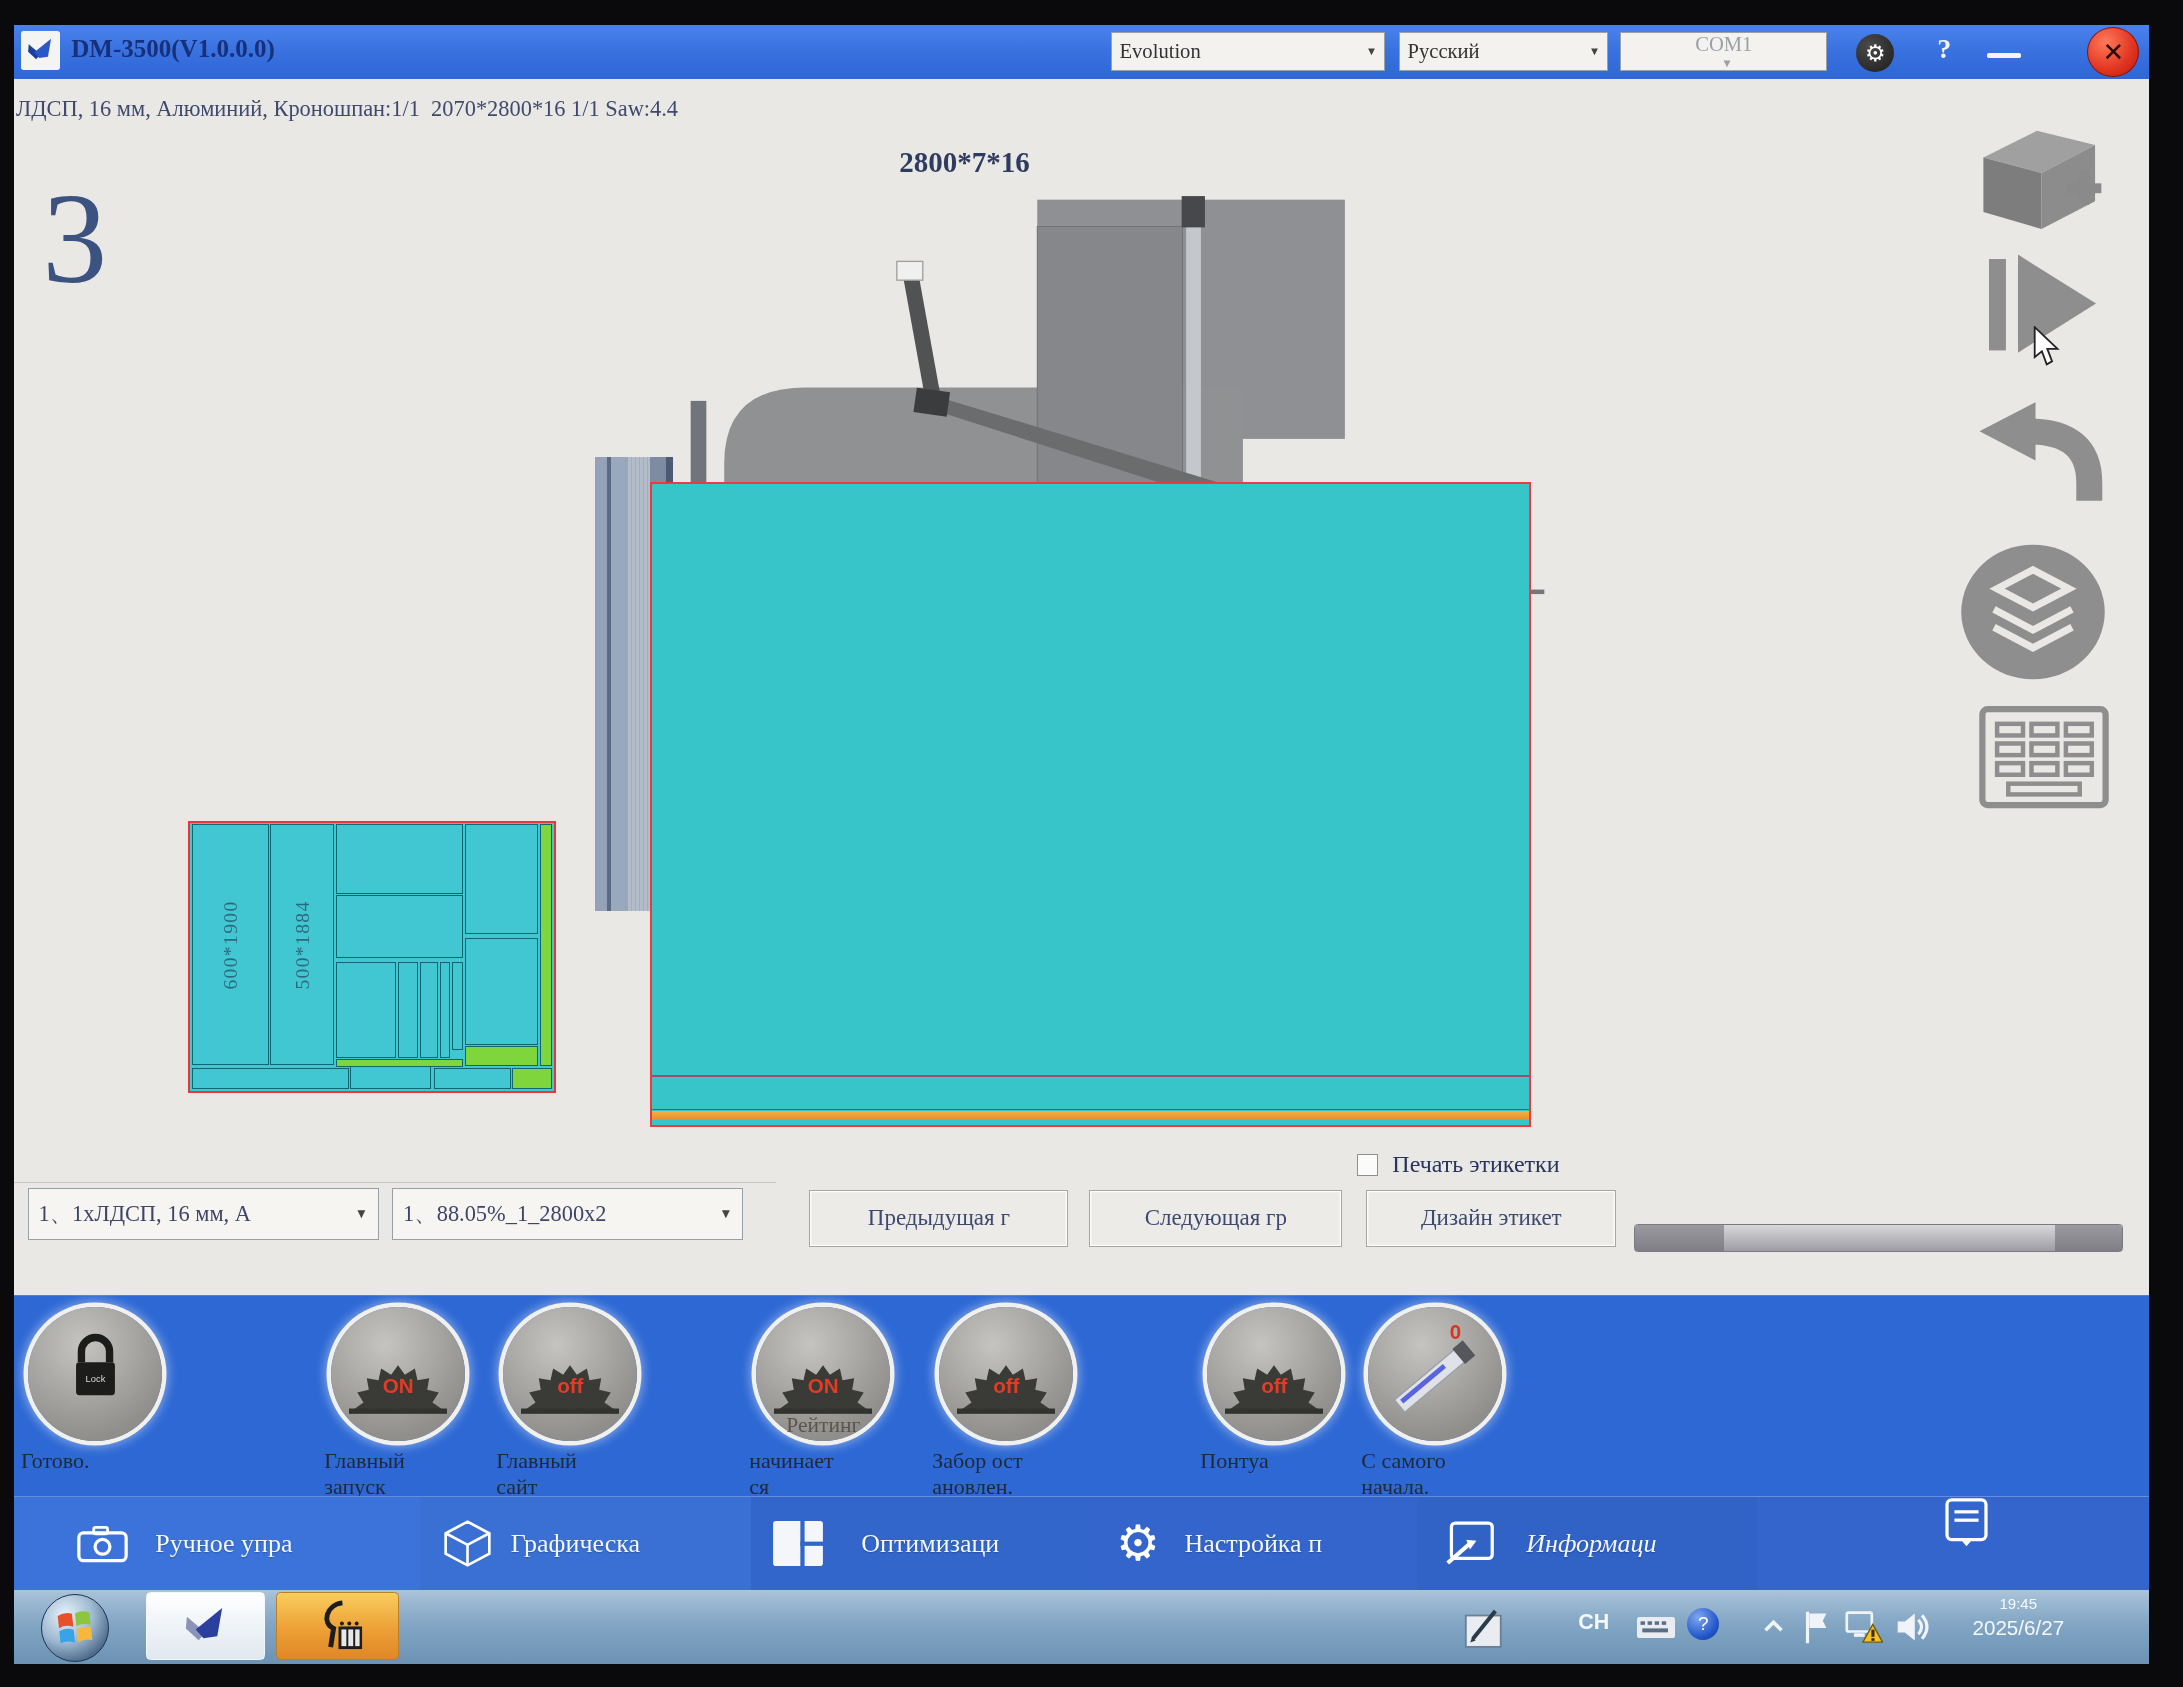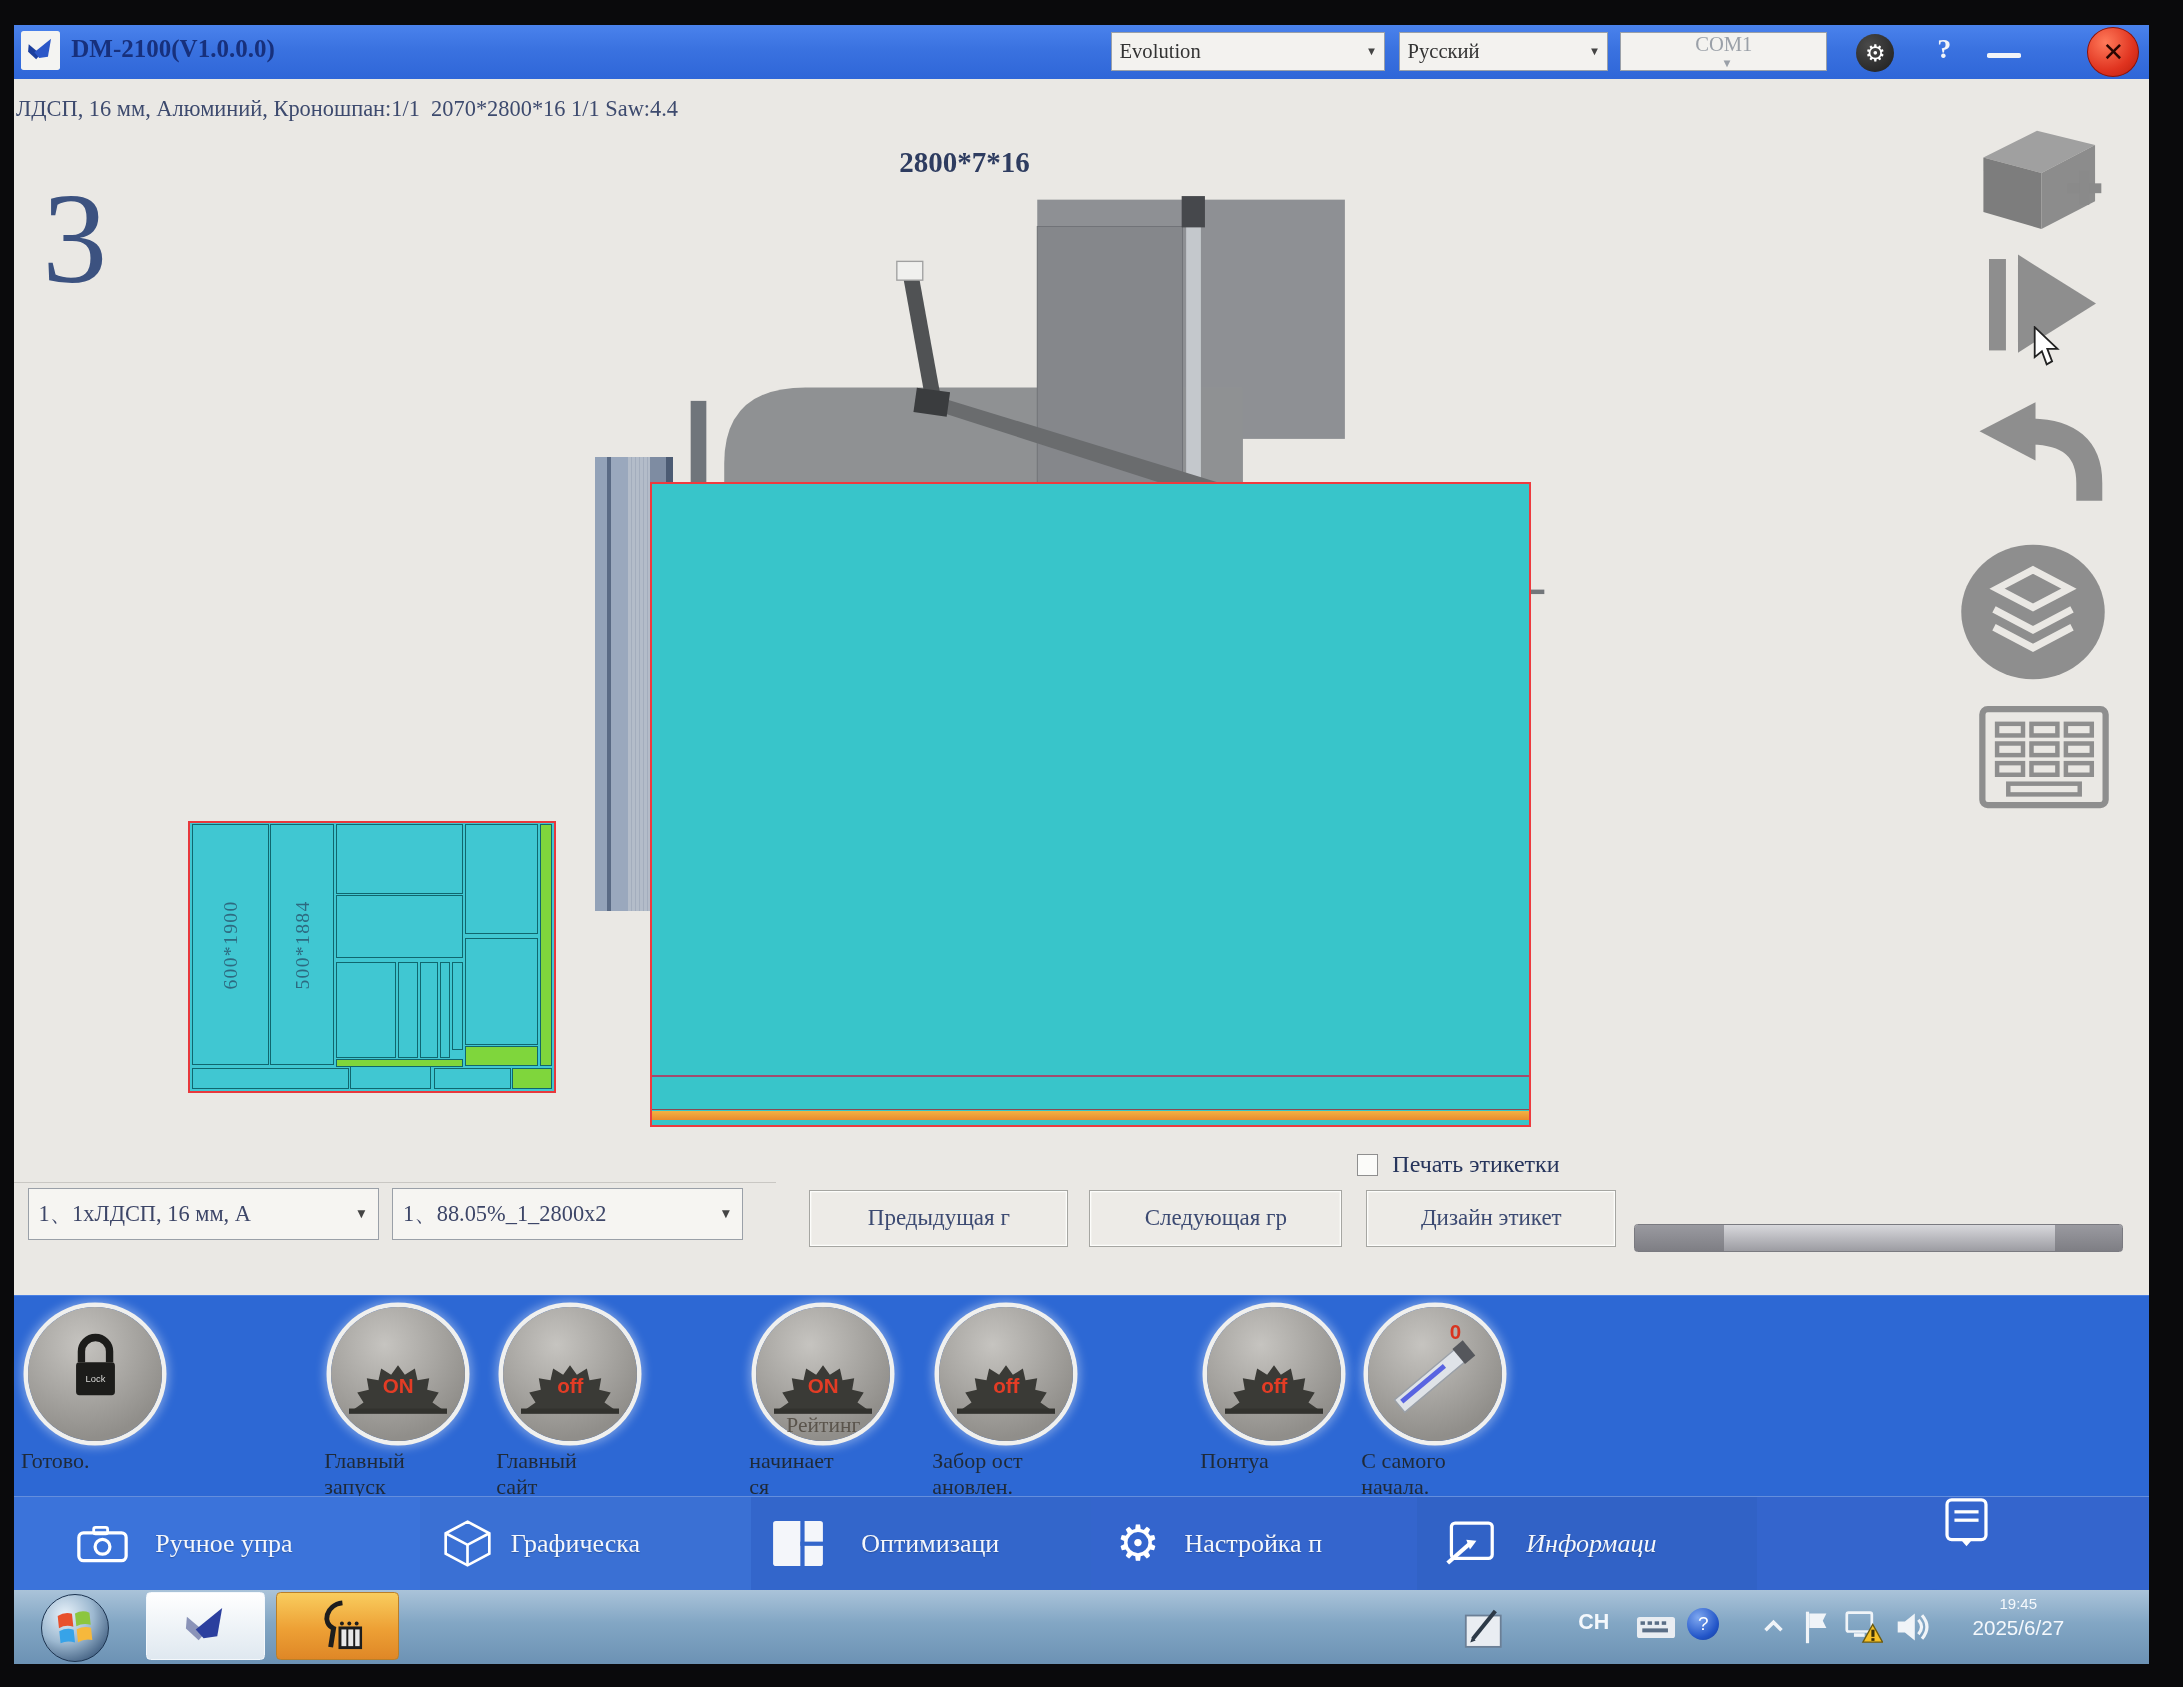--- a/index.html
+++ b/index.html
@@ -101,21 +101,21 @@
 <div class="screen">
  <div class="window">
 
   <div class="titlebar">
     <div class="app-icon">
       <svg width="31" height="31" viewBox="0 0 100 100">
         <polygon points="12,30 50,62 36,78 10,54" fill="#1b3f9e"></polygon>
         <polygon points="30,56 84,12 74,70 46,74" fill="#2b57c8"></polygon>
       </svg>
     </div>
-    <div class="title-text">DM-2100(V1.0.0.0)</div>
+    <div class="title-text">DM-3500(V1.0.0.0)</div>
     <div class="tb-select" style="left:1097px;width:274px;">
       <span>Evolution</span>
       <span class="tb-caret">▼</span>
     </div>
     <div class="tb-select" style="left:1385px;width:209px;">
       <span>Русский</span>
       <span class="tb-caret">▼</span>
     </div>
     <div class="tb-select" style="left:1606px;width:207px;color:#9aa0a8;flex-direction:column;">
       <span>COM1</span>

